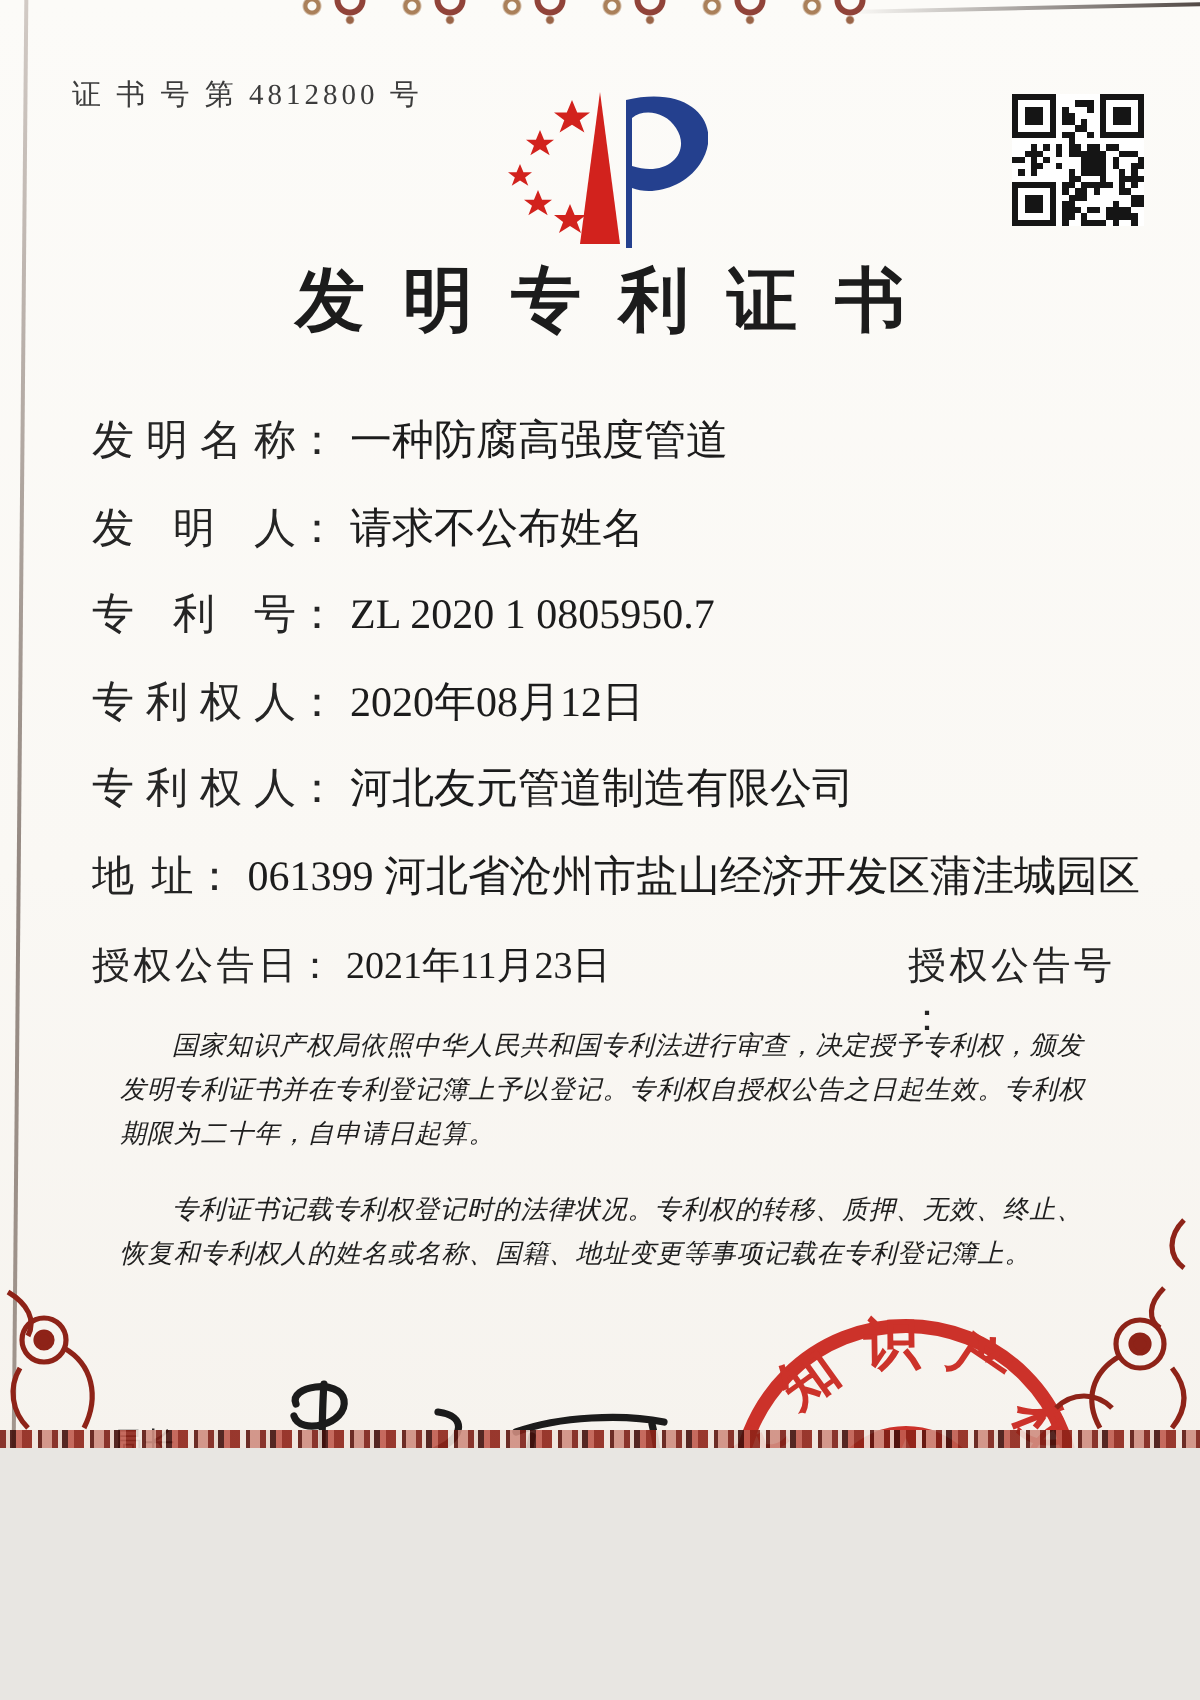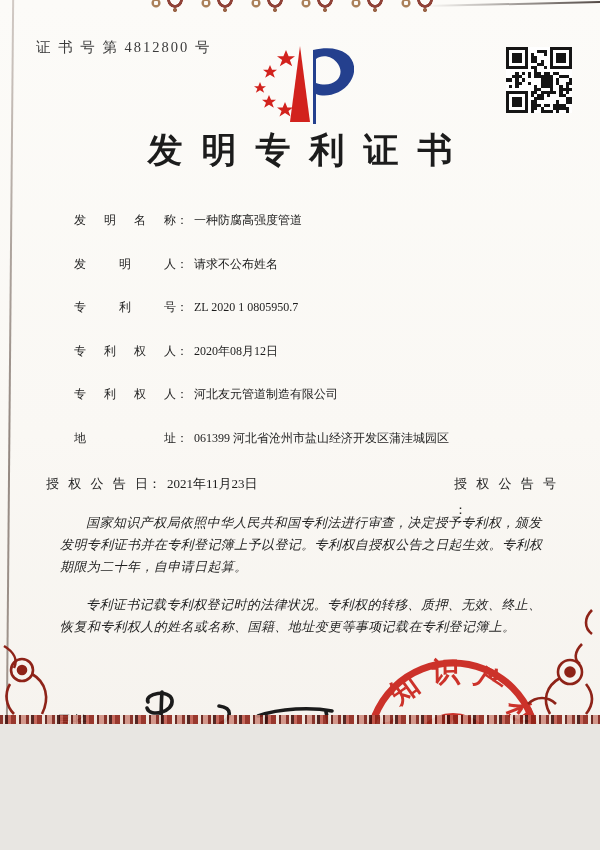--- a/index.html
+++ b/index.html
@@ -19,25 +19,25 @@
       radial-gradient(circle 9px at 50% 7px, rgba(0,0,0,0) 4.5px, #7e2318 5px 7.5px, rgba(0,0,0,0) 8px),
       radial-gradient(circle 3px at 50% 17px, #8a4b2a 0 1.6px, rgba(0,0,0,0) 2.4px),
       radial-gradient(circle 5px at 12% 10px, rgba(0,0,0,0) 2px, #9c6b3f 2.5px 4px, rgba(0,0,0,0) 5px);
     background-size:50px 22px;background-repeat:repeat-x;opacity:.85;}
   .cert-no{position:absolute;left:36px;top:38px;font-size:14.5px;letter-spacing:2px;color:#3c3c3c;}
   .logo{position:absolute;left:250px;top:42px;width:104px;height:84px;}
   .qr{position:absolute;left:506px;top:47px;width:66px;height:66px;}
   .title{position:absolute;left:0;top:127px;width:100%;text-align:center;
     font-size:35px;font-weight:bold;letter-spacing:19px;text-indent:19px;color:#1c1c1c;}
   .fields{position:absolute;left:46px;top:207px;width:524px;}
-  .row{display:flex;align-items:flex-start;margin-bottom:17.5px;font-size:12px;line-height:26px;white-space:nowrap;margin-left:28px;}
+  .row{display:flex;align-items:flex-start;margin-bottom:17.5px;font-size:21px;line-height:26px;white-space:nowrap;}
   .flabel{display:inline-block;width:102px;text-align:justify;text-align-last:justify;color:#252525;}
   .colon{margin-right:6px;color:#252525;}
   .fvalue{color:#1c1c1c;}
-  .row-grant{display:flex;justify-content:space-between;font-size:13px;line-height:26px;margin-top:20px;white-space:nowrap;}
+  .row-grant{display:flex;justify-content:space-between;font-size:19px;line-height:26px;margin-top:20px;white-space:nowrap;}
   .pair{display:flex;align-items:baseline;}
   .body-text{position:absolute;left:44px;top:496px;width:516px;
     font-size:13px;line-height:22px;font-style:italic;color:#1f1f1f;}
   .body-text p{margin:16px;text-indent:2em;letter-spacing:.4px;}
   .signer{position:absolute;left:56px;top:712px;font-size:15.5px;color:#2a2a2a;
     font-family:"Liberation Sans","DejaVu Sans",sans-serif;}
   .signer div{margin-bottom:11px;letter-spacing:1px;}
   .signature{position:absolute;left:122px;top:686px;width:230px;height:100px;}
   .seal{position:absolute;left:362px;top:656px;width:182px;height:182px;opacity:.93;}
   .seal-date{position:absolute;left:374px;top:768px;width:180px;font-size:13.5px;font-weight:bold;

